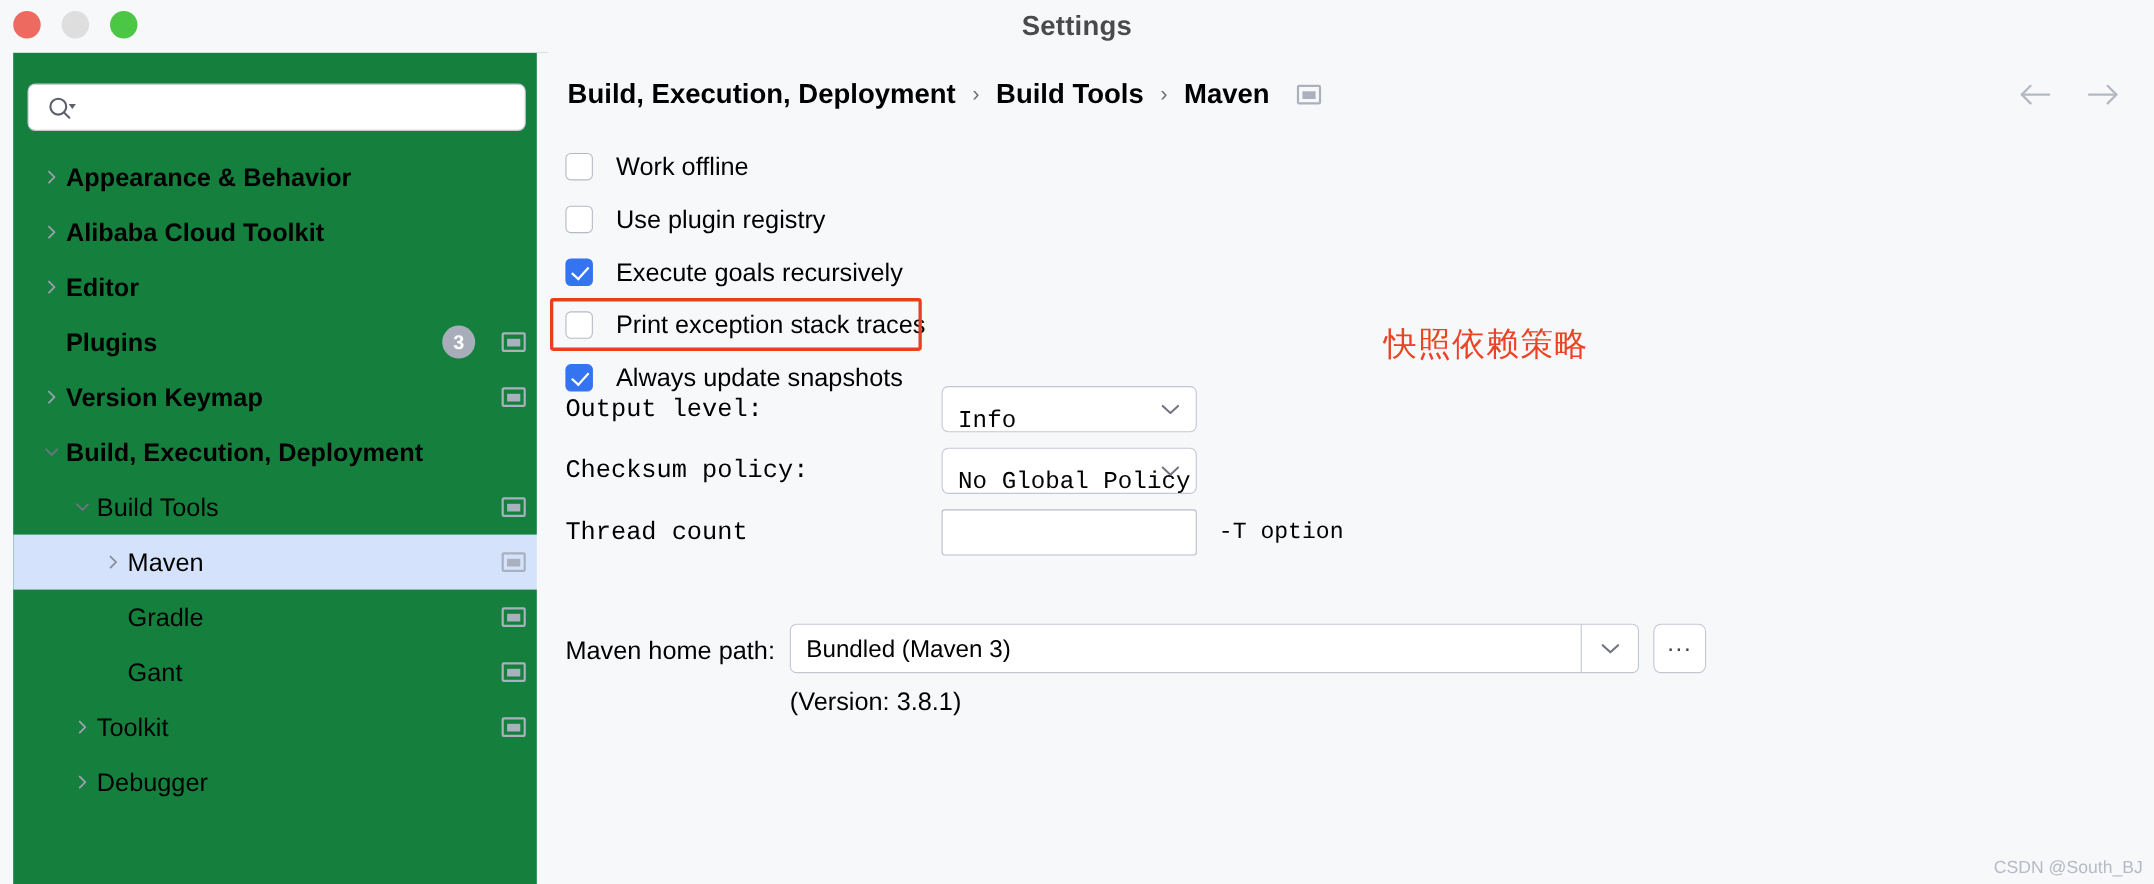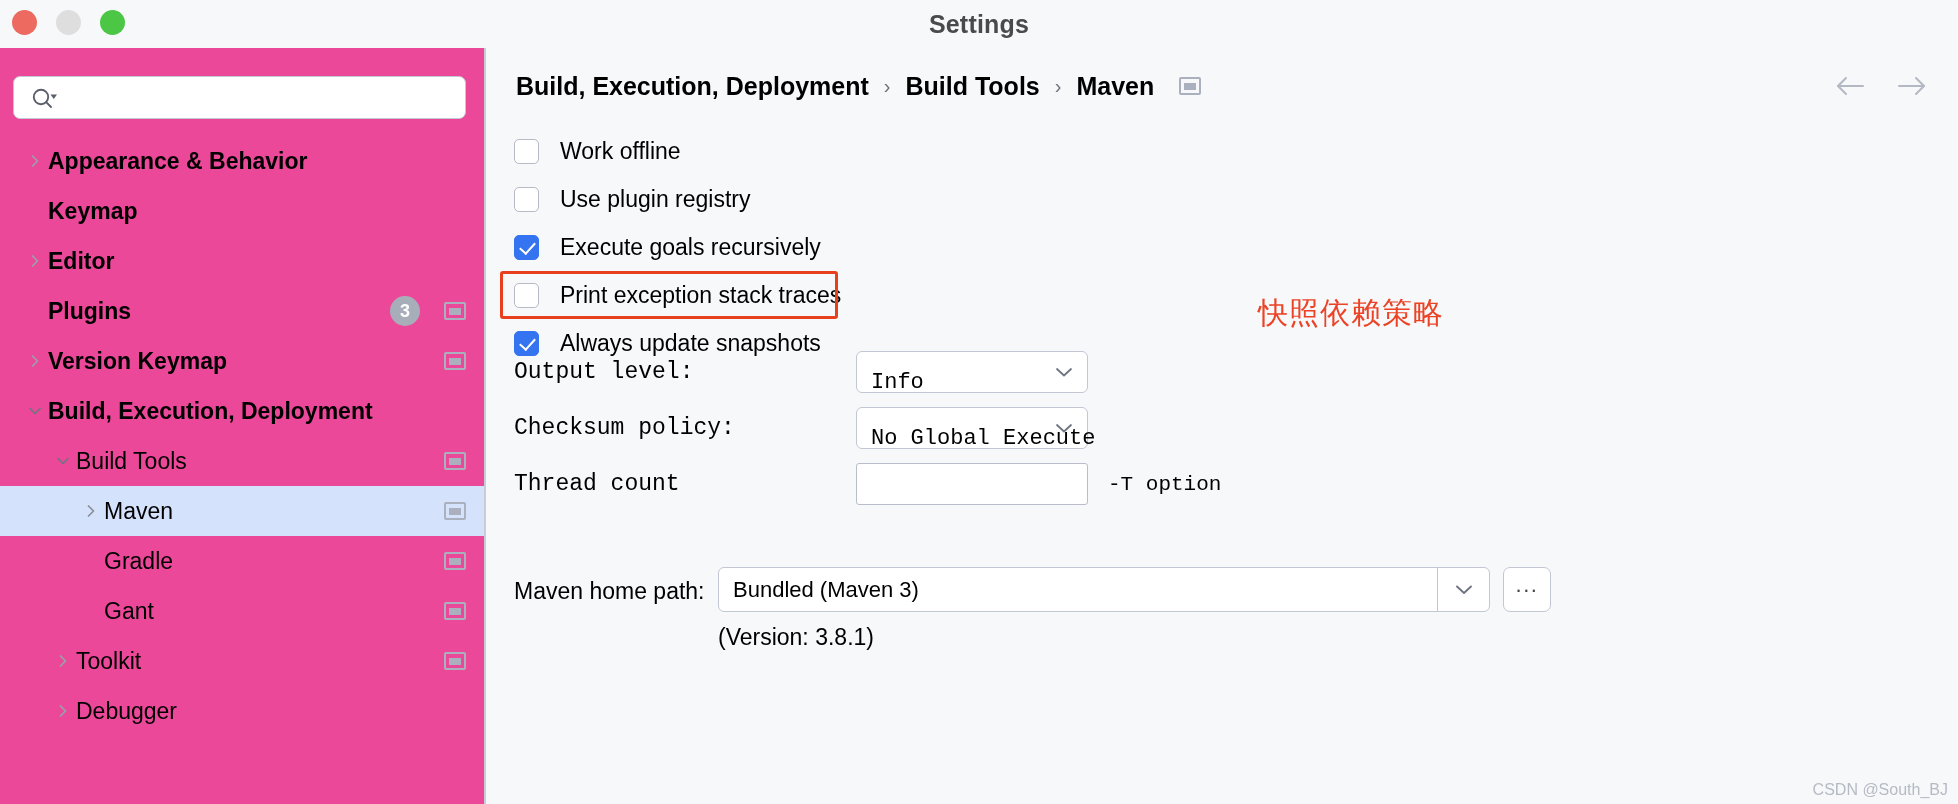--- a/index.html
+++ b/index.html
@@ -46,24 +46,24 @@
     text-align: center;
     font-size: 25px;
     font-weight: bold;
     color: #4a4a4a;
     letter-spacing: 0.2px;
   }
 
   
   .sidebar {
     position: absolute;
-    top: 48px; left: 0;
+    top: 48px; left: 12px;
     width: 486px;
     height: 756px;
-    background: #ec4899;
+    background: #15803d;
     border-right: 2px solid #c9cdd8;
     overflow: hidden;
   }
   .search-wrap {
     position: absolute;
     top: 28px; left: 13px;
     width: 453px;
     height: 43px;
   }
   .search-box {
@@ -433,25 +433,29 @@
 
       <div class="tree-row lvl0">
         <span class="tw">
           <svg width="16" height="16" viewBox="0 0 16 16">
               <polyline points="5.5,3 10.5,8 5.5,13" fill="none" stroke="#9aa0ac" stroke-width="1.7" stroke-linecap="round" stroke-linejoin="round"></polyline>
             </svg>
         </span>
         <span class="tree-label bold">Appearance &amp; Behavior</span>
       </div>
 
-
       <div class="tree-row lvl0">
-        <span class="tw-spacer"></span>
-        <span class="tree-label bold">Keymap</span>
-      </div>
+        <span class="tw">
+          <svg width="16" height="16" viewBox="0 0 16 16">
+              <polyline points="5.5,3 10.5,8 5.5,13" fill="none" stroke="#9aa0ac" stroke-width="1.7" stroke-linecap="round" stroke-linejoin="round"></polyline>
+            </svg>
+        </span>
+        <span class="tree-label bold">Alibaba Cloud Toolkit</span>
+      </div>
+
 
       <div class="tree-row lvl0">
         <span class="tw">
           <svg width="16" height="16" viewBox="0 0 16 16">
               <polyline points="5.5,3 10.5,8 5.5,13" fill="none" stroke="#9aa0ac" stroke-width="1.7" stroke-linecap="round" stroke-linejoin="round"></polyline>
             </svg>
         </span>
         <span class="tree-label bold">Editor</span>
       </div>
 
@@ -591,21 +595,21 @@
           <span class="combo-value">Info</span>
           <svg class="chev" viewBox="0 0 22 14">
             <polyline points="4,4 11,10.5 18,4" fill="none" stroke="#6f7480" stroke-width="1.8" stroke-linecap="round" stroke-linejoin="round"></polyline>
           </svg>
         </div>
       </div>
 
       <div class="form-row">
         <span class="form-label">Checksum policy:</span>
         <div class="combo">
-          <span class="combo-value">No Global Execute</span>
+          <span class="combo-value">No Global Policy</span>
           <svg class="chev" viewBox="0 0 22 14">
             <polyline points="4,4 11,10.5 18,4" fill="none" stroke="#6f7480" stroke-width="1.8" stroke-linecap="round" stroke-linejoin="round"></polyline>
           </svg>
         </div>
       </div>
 
 
       <div class="form-row">
         <span class="form-label">Thread count</span>
         <div class="textfield"></div>

